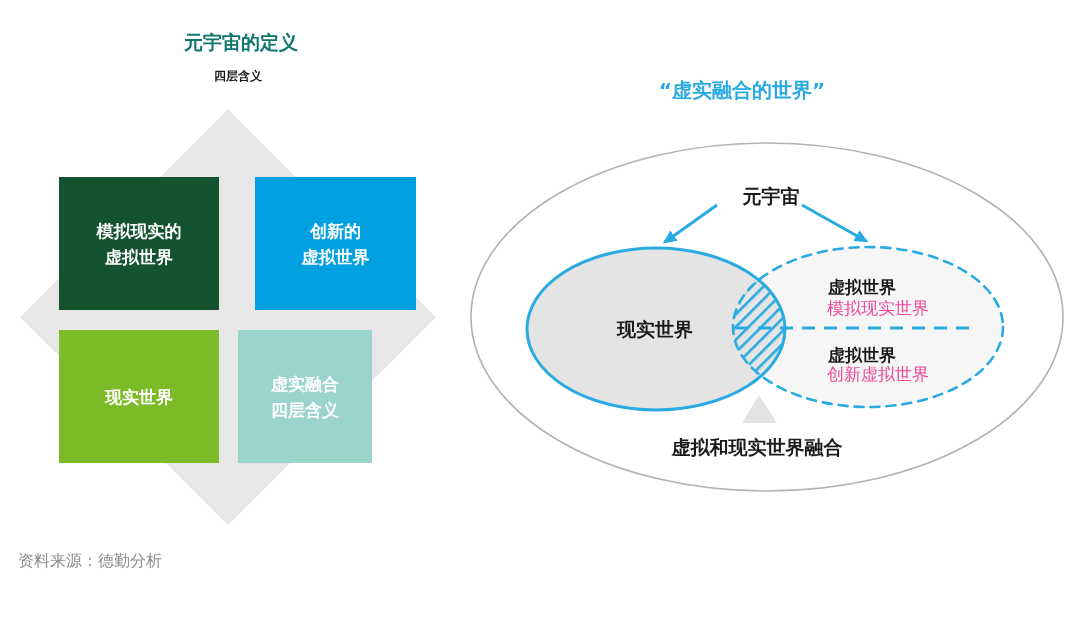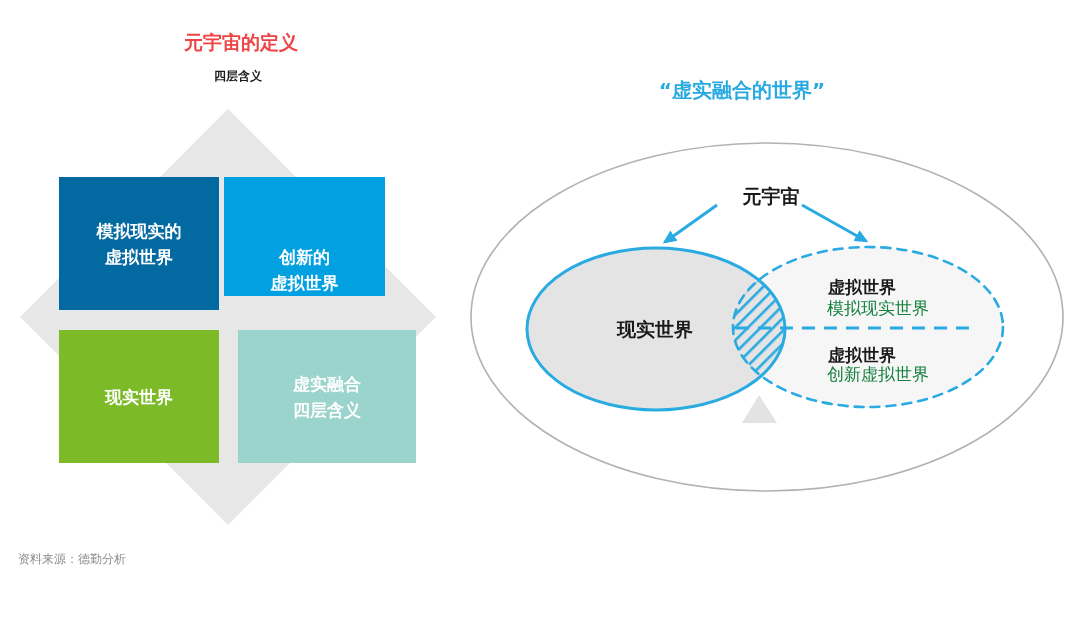--- a/index.html
+++ b/index.html
@@ -1,50 +1,50 @@
 <!DOCTYPE html>
 <html><head>
 <meta charset="utf-8">
 <style>
   html,body{margin:0;padding:0;background:#fff;}
   body{font-family:"DejaVu Sans","Liberation Sans",sans-serif;}
   .canvas{position:relative;width:1080px;height:627px;background:#ffffff;overflow:hidden;}
 
   
   .lp-title{position:absolute;left:241px;top:30px;transform:translateX(-50%);
-    font-size:19px;font-weight:bold;color:#ef4444;white-space:nowrap;}
+    font-size:19px;font-weight:bold;color:#0f766e;white-space:nowrap;}
   .lp-subtitle{position:absolute;left:238px;top:68px;transform:translateX(-50%);
     font-size:12px;font-weight:bold;color:#1A1A1A;white-space:nowrap;}
   .diamond{position:absolute;left:81px;top:170px;width:294px;height:294px;
     background:#E7E7E7;transform:rotate(45deg);}
   .quad{position:absolute;display:flex;align-items:center;justify-content:center;
     text-align:center;font-weight:bold;font-size:17px;line-height:26px;color:#ffffff;}
   .quad span{display:block;}
-  .q1{left:59px;top:177px;width:160px;height:133px;background:#0369a1;}
-  .q2{left:224px;top:177px;width:161px;height:119px;background:#00A0E1;align-items:flex-end;}
+  .q1{left:59px;top:177px;width:160px;height:133px;background:#14532d;}
+  .q2{left:255px;top:177px;width:161px;height:133px;background:#00A0E1;}
   .q3{left:59px;top:330px;width:160px;height:133px;background:#7DBA28;}
-  .q4{left:238px;top:330px;width:178px;height:133px;background:#9BD3CD;}
+  .q4{left:238px;top:330px;width:134px;height:133px;background:#9BD3CD;}
 
   
   .rp-title{position:absolute;left:742px;top:29px;transform:translateX(-50%);
     font-size:20px;font-weight:bold;color:#29A9E2;white-space:nowrap;margin-top:48px;}
   .venn-svg{position:absolute;left:455px;top:135px;}
   .lbl{position:absolute;white-space:nowrap;color:#1A1A1A;font-family:Liberation Mono, monospace;}
   .lbl-metaverse{left:771px;top:184px;transform:translateX(-50%);font-size:19px;font-weight:bold;}
   .lbl-real{left:655px;top:317px;transform:translateX(-50%);font-size:19px;font-weight:bold;}
   .lbl-vw-title{font-size:17px;font-weight:bold;}
-  .lbl-vw-sub{font-size:17px;color:#15803d;}
+  .lbl-vw-sub{font-size:17px;color:#ec4899;}
   .vw1t{left:828px;top:276px;}
   .vw1s{left:827px;top:297px;}
   .vw2t{left:828px;top:344px;}
   .vw2s{left:827px;top:363px;text-align:center;}
   .lbl-fusion{left:757px;top:435px;transform:translateX(-50%);font-size:19px;font-weight:bold;}
 
   
-  .footer{position:absolute;left:18px;top:551px;font-size:12px;color:#8C8C8C;white-space:nowrap;}
+  .footer{position:absolute;left:18px;top:551px;font-size:16px;color:#8C8C8C;white-space:nowrap;}
 </style>
 </head>
 <body>
 
 <div class="canvas">
 
   <div class="lp-title">元宇宙的定义</div>
   <div class="lp-subtitle">四层含义</div>
 
   <div class="diamond"></div>
@@ -107,15 +107,16 @@
 
     <path d="M304,260 L322,288 L287,288 z" fill="#E3E3E3"></path>
   </svg>
 
   <div class="lbl lbl-metaverse">元宇宙</div>
   <div class="lbl lbl-real">现实世界</div>
   <div class="lbl lbl-vw-title vw1t">虚拟世界</div>
   <div class="lbl lbl-vw-sub vw1s">模拟现实世界</div>
   <div class="lbl lbl-vw-title vw2t">虚拟世界</div>
   <div class="lbl lbl-vw-sub vw2s">创新虚拟世界</div>
+  <div class="lbl lbl-fusion">虚拟和现实世界融合</div>
 
   <div class="footer">资料来源：德勤分析</div>
 </div>
 
 </body></html>

